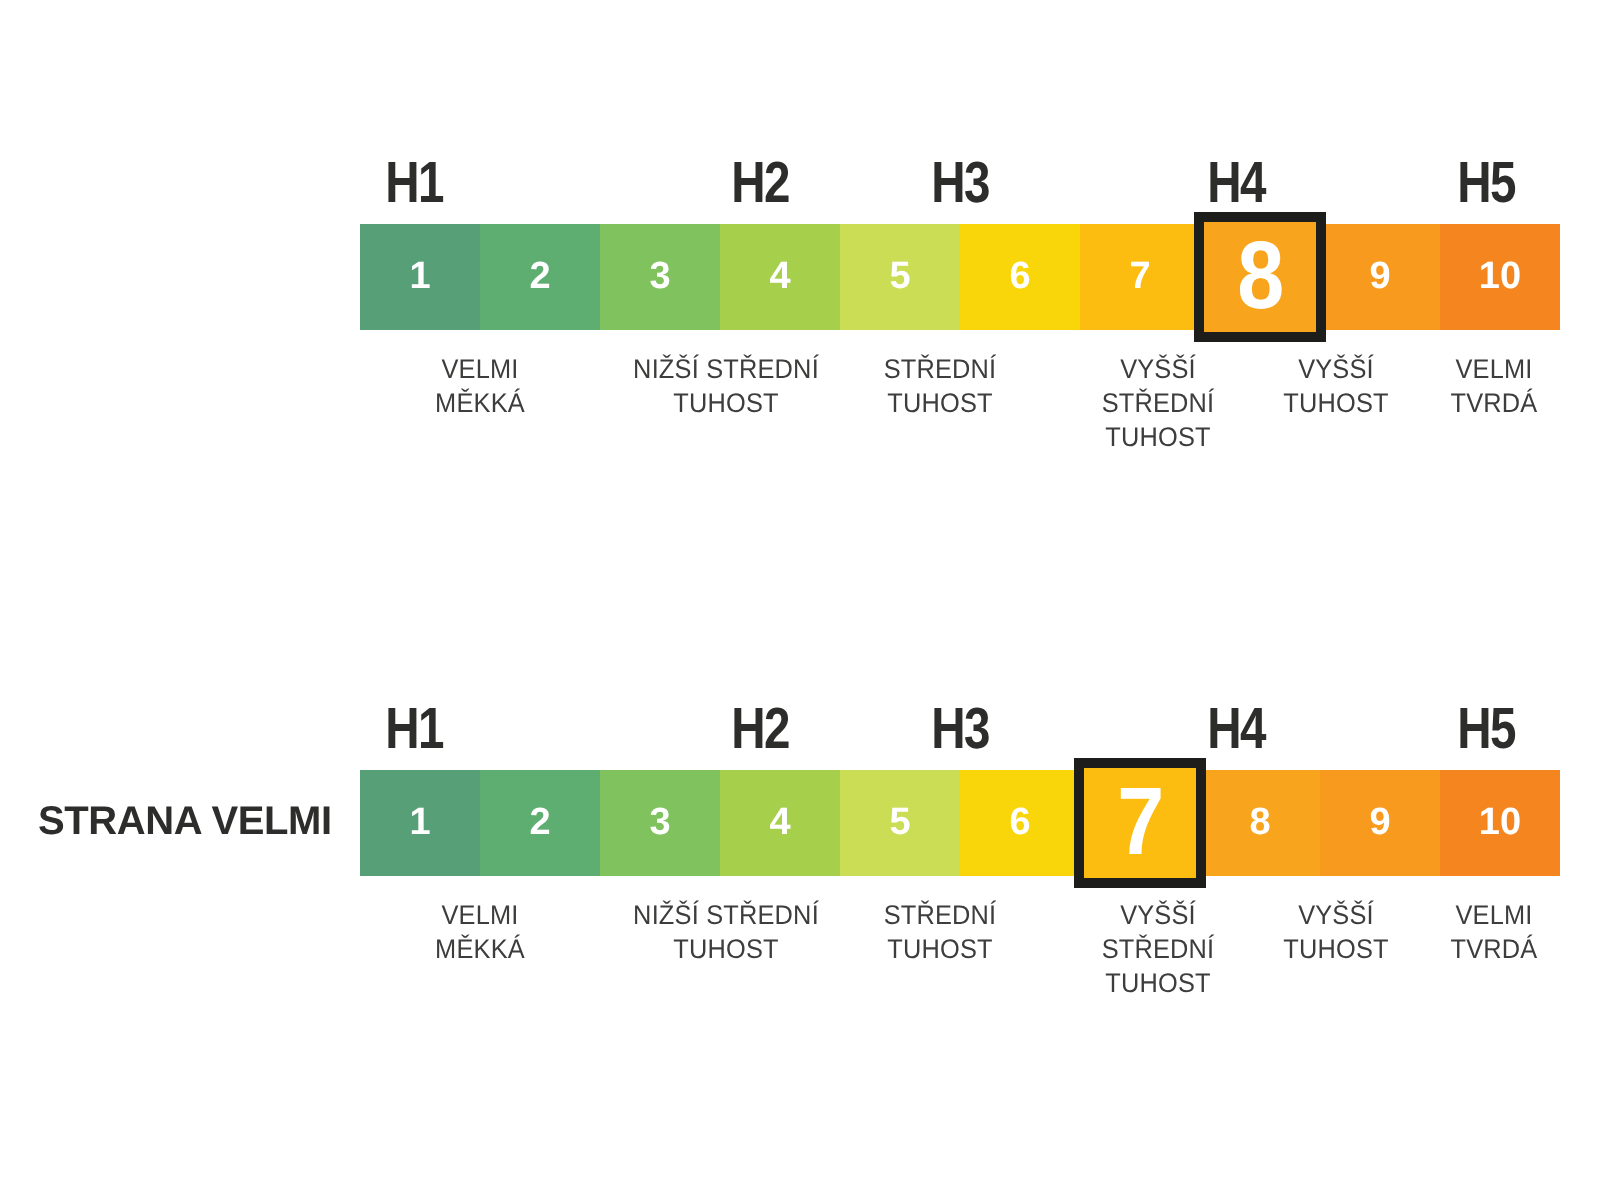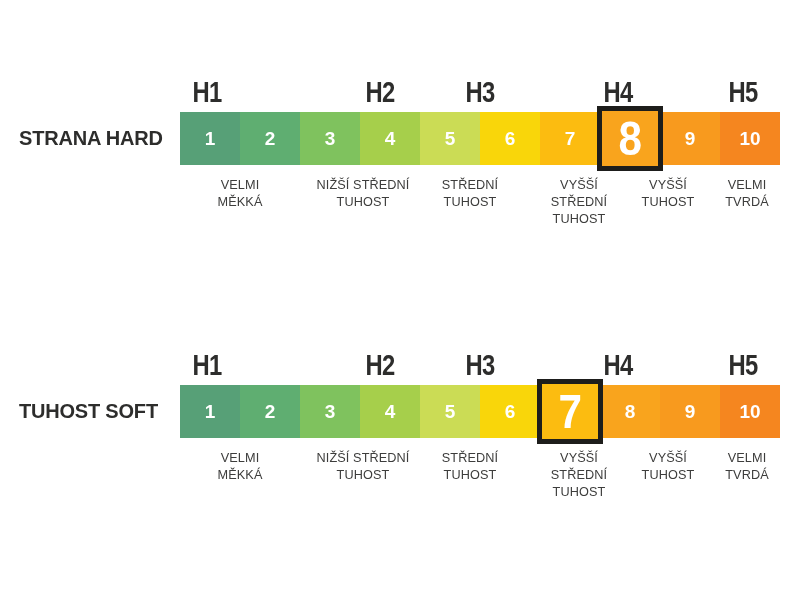--- a/index.html
+++ b/index.html
@@ -40,21 +40,20 @@
     letter-spacing:.1px;transform:scaleX(.94);transform-origin:center top;
   }
   .p-b0{left:240px}.p-b1{left:363px}.p-b2{left:470px}.p-b3{left:579px}.p-b4{left:668px}.p-b5{left:747px}
 </style>
 </head>
 <body>
 
 <div id="canvas" style="--frame: #1d1d1b; --heading: #2d2d2c; --label: #3d3d3c; --number: #ffffff;">
 
   <div class="row row-0">
-    <div class="title">STRANA HARD</div>
 
     <span class="hlabel p-h0">H1</span>
     <span class="hlabel p-h1">H2</span>
     <span class="hlabel p-h2">H3</span>
     <span class="hlabel p-h3">H4</span>
     <span class="hlabel p-h4">H5</span>
 
     <div class="strip">
       <div class="cell" style="background-color: rgb(87, 160, 119);">
           <span class="num">1</span>
@@ -97,21 +96,21 @@
     <div class="blabel p-b3">VYŠŠÍ
 STŘEDNÍ
 TUHOST</div>
     <div class="blabel p-b4">VYŠŠÍ
 TUHOST</div>
     <div class="blabel p-b5">VELMI
 TVRDÁ</div>
   </div>
 
   <div class="row row-1">
-    <div class="title">TUHOST SOFT</div>
+    <div class="title">STRANA VELMI</div>
 
     <span class="hlabel p-h0">H1</span>
     <span class="hlabel p-h1">H2</span>
     <span class="hlabel p-h2">H3</span>
     <span class="hlabel p-h3">H4</span>
     <span class="hlabel p-h4">H5</span>
 
     <div class="strip">
       <div class="cell" style="background-color: rgb(87, 160, 119);">
           <span class="num">1</span>

